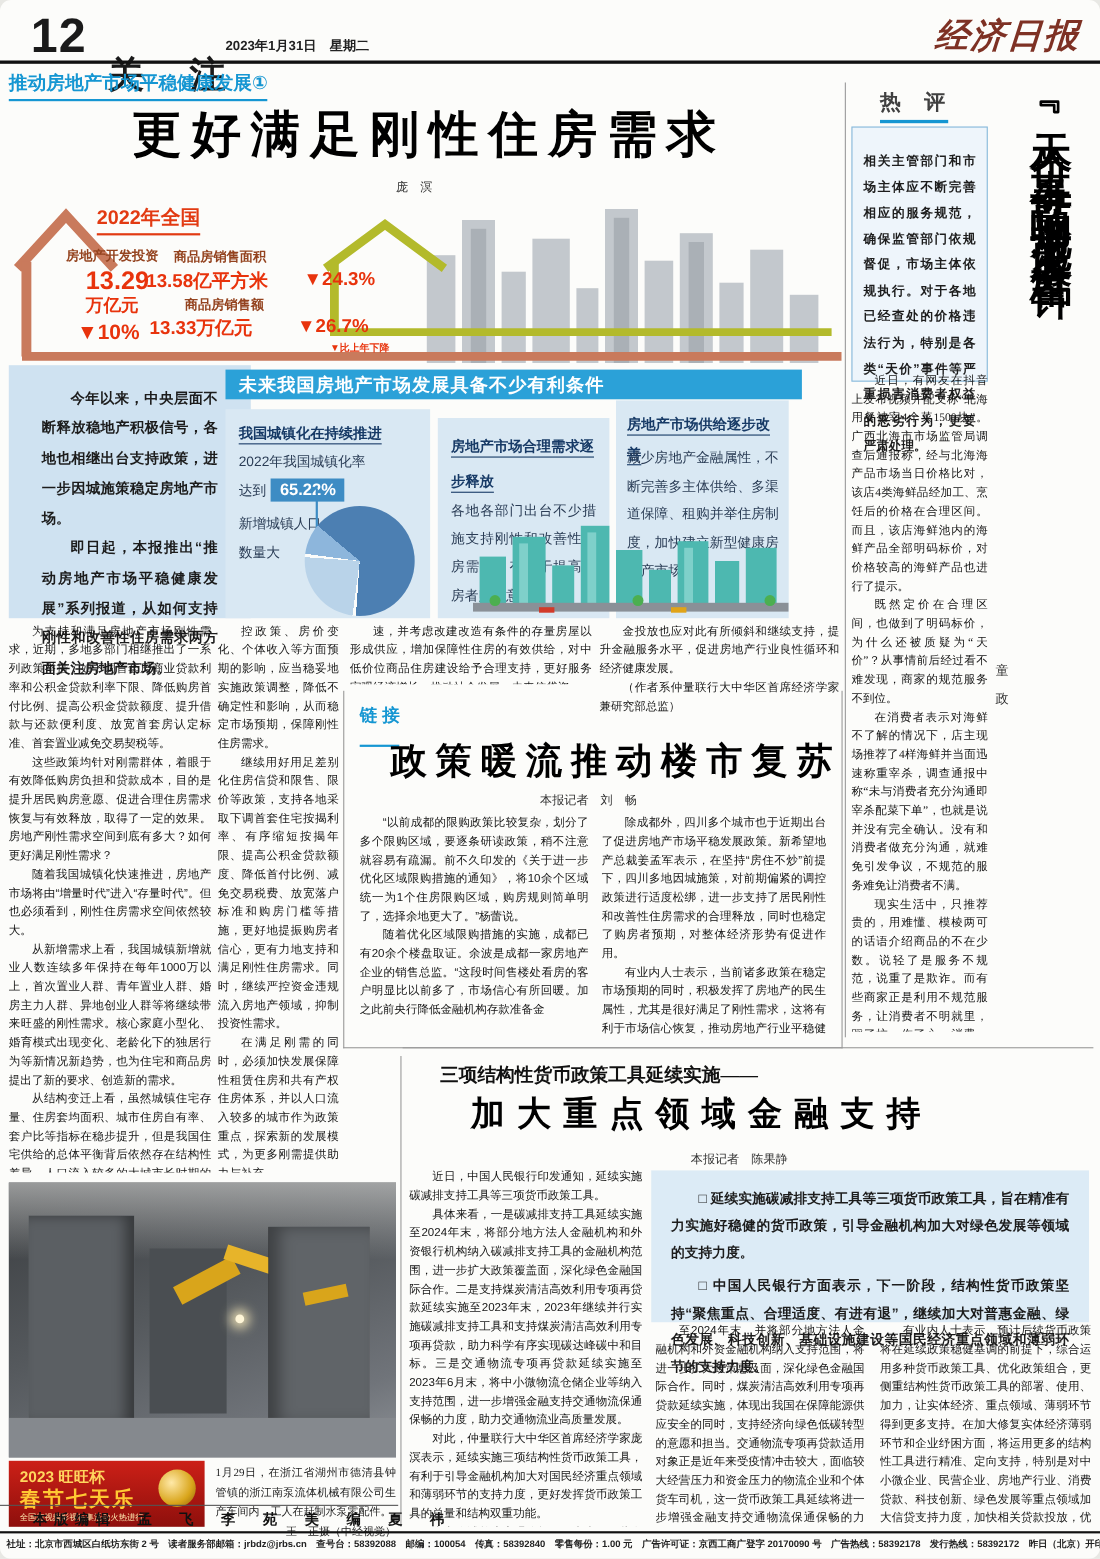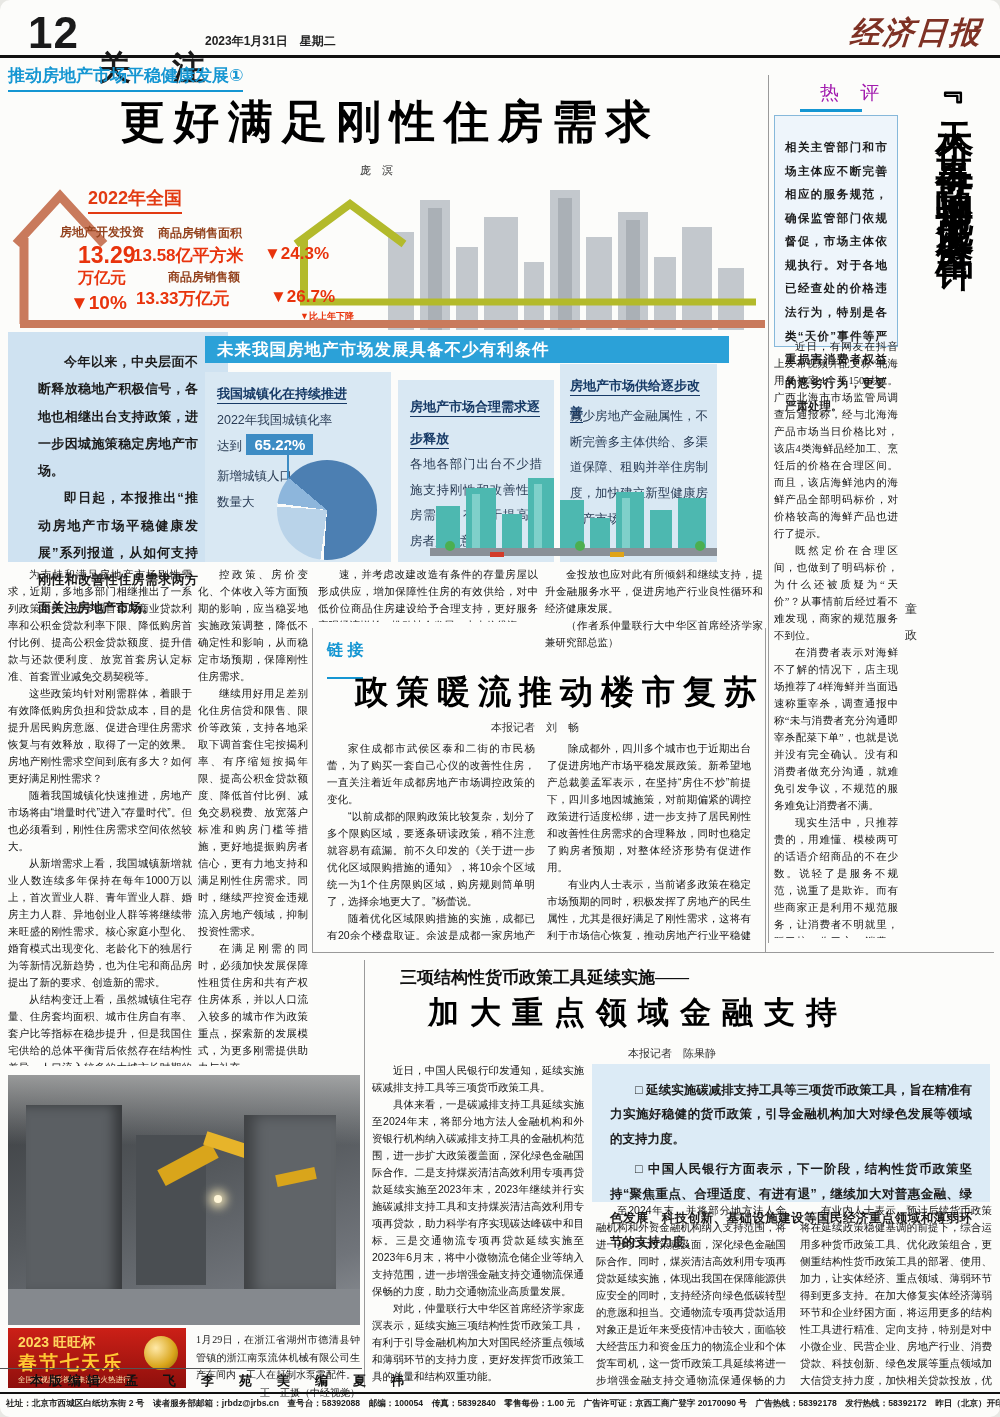--- a/index.html
+++ b/index.html
@@ -34,21 +34,21 @@
   .intro-box p{margin:0;text-indent:2em;}
   
   .textcol{font-size:10.5px;line-height:1.62;text-align:justify;overflow:hidden;color:#151515;}
   .textcol p{margin:0;text-indent:2em;}
   .seriftext{font-family:"Liberation Serif","DejaVu Serif",serif;}
   
   .linkbox{border-left:1px solid #999;border-right:1px solid #999;border-bottom:1px solid #999;}
   .link-label{font-size:16px;font-weight:bold;color:#1596d2;border-bottom:2px solid #1596d2;padding-bottom:16px;}
   .serif-title{font-family:"Liberation Serif","DejaVu Serif",serif;font-weight:900;white-space:nowrap;color:#000;}
   
-  .hot-label{font-size:19px;font-weight:400;color:#a21caf;letter-spacing:8px;margin-left:20px;}
+  .hot-label{font-size:19px;font-weight:700;color:#404040;letter-spacing:8px;}
   .hot-underline{height:2.5px;background:#1596d2;}
   .quote-box{border:1px solid #86b8da;background:#eef5fb;font-size:11.5px;font-weight:bold;
              line-height:2.05;text-align:justify;padding:20px 10px;color:#1d1d1d;}
   .v-title{writing-mode:vertical-rl;font-size:38px;font-weight:900;letter-spacing:11px;color:#000;line-height:1.25;}
   .v-author{writing-mode:vertical-rl;font-size:12px;color:#333;letter-spacing:8px;
             font-family:"Liberation Serif","DejaVu Serif",serif;}
   
   .bullet-box{background:#dcebf6;font-size:12.5px;line-height:1.95;text-align:justify;
               padding:14px 18px;color:#1c1c1c;font-weight:bold;}
   .bullet-box p{margin:0 0 6px 0;text-indent:2em;}
@@ -113,21 +113,21 @@
       <line x1="296" y1="68" x2="296" y2="130" stroke="#b3ba2b" stroke-width="8"></line>
       <line x1="292" y1="130" x2="748" y2="130" stroke="#b3ba2b" stroke-width="7"></line>
     </svg>
     <div class="abs ig-year" style="left:80px;top:14px;">2022年全国</div>
     <div class="abs ig-label" style="left:52px;top:52px;">房地产开发投资</div>
     <div class="abs ig-num" style="left:70px;top:70px;font-size:23px;">13.29</div>
     <div class="abs ig-num" style="left:70px;top:96px;font-size:16px;">万亿元</div>
     <div class="abs ig-num" style="left:62px;top:120px;font-size:19px;">▼10%</div>
     <div class="abs ig-label" style="left:150px;top:53px;">商品房销售面积</div>
     <div class="abs ig-num" style="left:125px;top:72px;font-size:17px;">13.58亿平方米</div>
-    <div class="abs ig-num" style="left:256px;top:72px;font-size:17px;">▼24.3%</div>
+    <div class="abs ig-num" style="left:268px;top:72px;font-size:17px;">▼24.3%</div>
     <div class="abs ig-label" style="left:160px;top:97px;">商品房销售额</div>
     <div class="abs ig-num" style="left:128px;top:115px;font-size:17px;">13.33万亿元</div>
     <div class="abs ig-num" style="left:262px;top:115px;font-size:17px;">▼26.7%</div>
     <div class="abs ig-note" style="left:292px;top:138px;">▼比上年下降</div>
   </div>
 
   <div class="abs intro-box" style="left:8px;top:332px;width:160px;height:198px;">
       <p>今年以来，中央层面不断释放稳地产积极信号，各地也相继出台支持政策，进一步因城施策稳定房地产市场。</p>
       <p>即日起，本报推出“推动房地产市场平稳健康发展”系列报道，从如何支持刚性和改善性住房需求两方面关注房地产市场。</p>
     </div>
@@ -198,21 +198,20 @@
   <div class="abs textcol" style="left:545px;top:566px;width:218px;height:86px;">
       <p>金投放也应对此有所倾斜和继续支持，提升金融服务水平，促进房地产行业良性循环和经济健康发展。</p>
       <p>（作者系仲量联行大中华区首席经济学家兼研究部总监）</p>
     </div>
 
   <div class="abs linkbox" style="left:312px;top:628px;width:452px;height:324px;">
     <div class="abs link-label" style="left:14px;top:12px;">链 接</div>
     <div class="abs serif-title" style="left:42px;top:42px;font-size:33px;letter-spacing:8px;">政策暖流推动楼市复苏</div>
     <div class="abs byline" style="left:178px;top:92px;">本报记者　刘　畅</div>
     <div class="abs textcol" style="left:14px;top:112px;width:208px;height:200px;">
-        <p>家住成都市武侯区泰和二街的市民杨蕾，为了购买一套自己心仪的改善性住房，一直关注着近年成都房地产市场调控政策的变化。</p>
         <p>“以前成都的限购政策比较复杂，划分了多个限购区域，要逐条研读政策，稍不注意就容易有疏漏。前不久印发的《关于进一步优化区域限购措施的通知》，将10余个区域统一为1个住房限购区域，购房规则简单明了，选择余地更大了。”杨蕾说。</p>
         <p>随着优化区域限购措施的实施，成都已有20余个楼盘取证。余波是成都一家房地产企业的销售总监。“这段时间售楼处看房的客户明显比以前多了，市场信心有所回暖。加之此前央行降低金融机构存款准备金</p>
       </div>
     <div class="abs textcol" style="left:234px;top:112px;width:204px;height:200px;">
         <p>除成都外，四川多个城市也于近期出台了促进房地产市场平稳发展政策。新希望地产总裁姜孟军表示，在坚持“房住不炒”前提下，四川多地因城施策，对前期偏紧的调控政策进行适度松绑，进一步支持了居民刚性和改善性住房需求的合理释放，同时也稳定了购房者预期，对整体经济形势有促进作用。</p>
         <p>有业内人士表示，当前诸多政策在稳定市场预期的同时，积极发挥了房地产的民生属性，尤其是很好满足了刚性需求，这将有利于市场信心恢复，推动房地产行业平稳健康发展。</p>
       </div>
   </div>
 
   <div class="vrule" style="left:768px;top:75px;height:868px;"></div>

